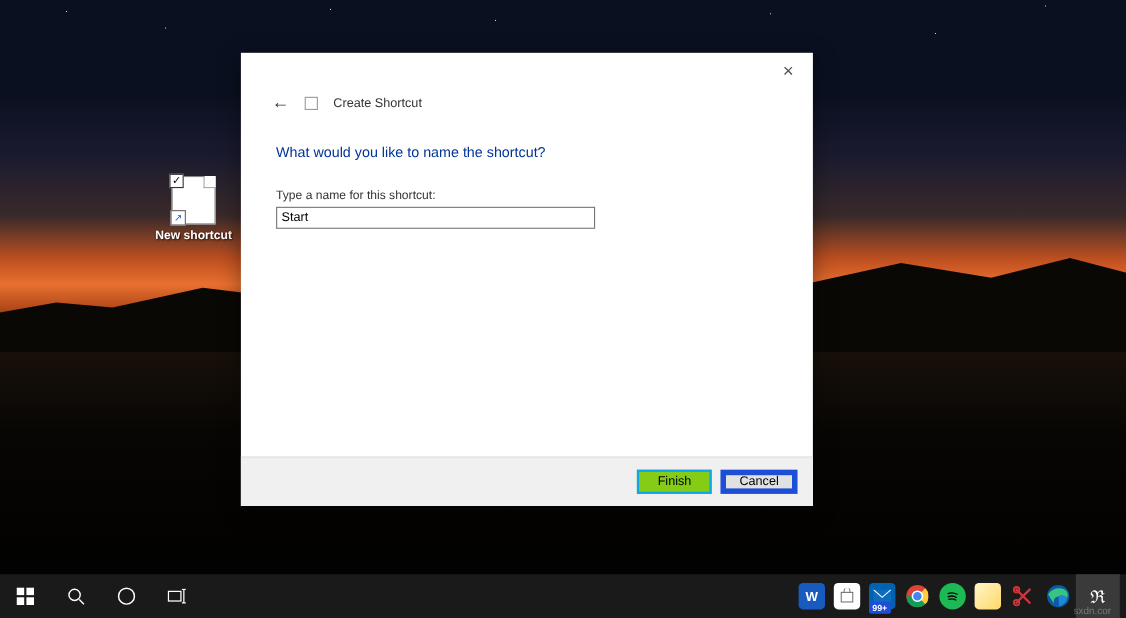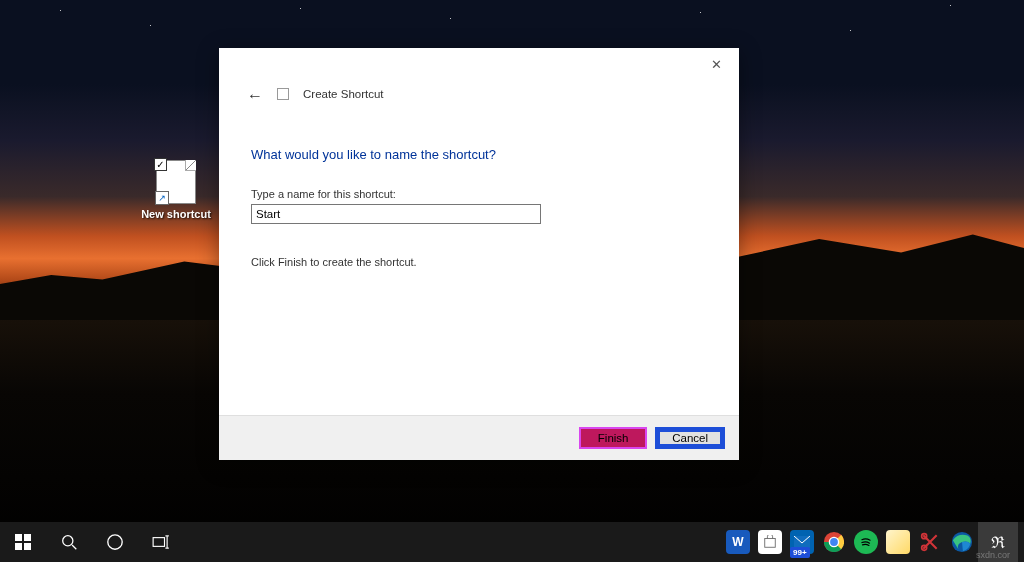--- a/index.html
+++ b/index.html
@@ -166,21 +166,21 @@
     }
     .dialog-body {
       flex: 1;
       padding: 10px 32px;
     }
     .main-heading {
       color: #003399;
       font-size: 13px;
       font-weight: 400;
       margin-bottom: 26px;
-      margin-top: 24px;
+      margin-top: 8px;
     }
     .field-label {
       font-size: 11px;
       color: #333;
       margin-bottom: 4px;
     }
     .text-input {
       width: 290px;
       height: 20px;
       border: 1px solid #767676;
@@ -207,22 +207,22 @@
     .btn {
       min-width: 68px;
       height: 22px;
       font-size: 11.5px;
       background: #e1e1e1;
       border: 5px solid #1d4ed8;
       cursor: pointer;
       padding: 0 12px;
     }
     .btn.primary {
-      border: 2px solid #d946ef;
-      background: #be185d;
+      border: 2px solid #0ea5e9;
+      background: #84cc16;
     }
     .taskbar {
       position: absolute;
       bottom: 0;
       left: 0;
       right: 0;
       height: 40px;
       background: #1a1a1a;
       display: flex;
       align-items: center;
@@ -331,21 +331,20 @@
   </div>
   <div class="dialog-header">
     <span class="back-arrow">←</span>
     <span class="wizard-icon"></span>
     <span class="wizard-title">Create Shortcut</span>
   </div>
   <div class="dialog-body">
     <h1 class="main-heading">What would you like to name the shortcut?</h1>
     <div class="field-label">Type a name for this shortcut:</div>
     <input type="text" class="text-input" value="Start" style="">
-    <div class="helper-text">Click Finish to create the shortcut.</div>
   </div>
   <div class="dialog-footer">
     <button class="btn primary">Finish</button>
     <button class="btn">Cancel</button>
   </div>
 </div>
 
 <div class="taskbar">
   <div class="taskbar-left">
     <div class="taskbar-item start-icon">

